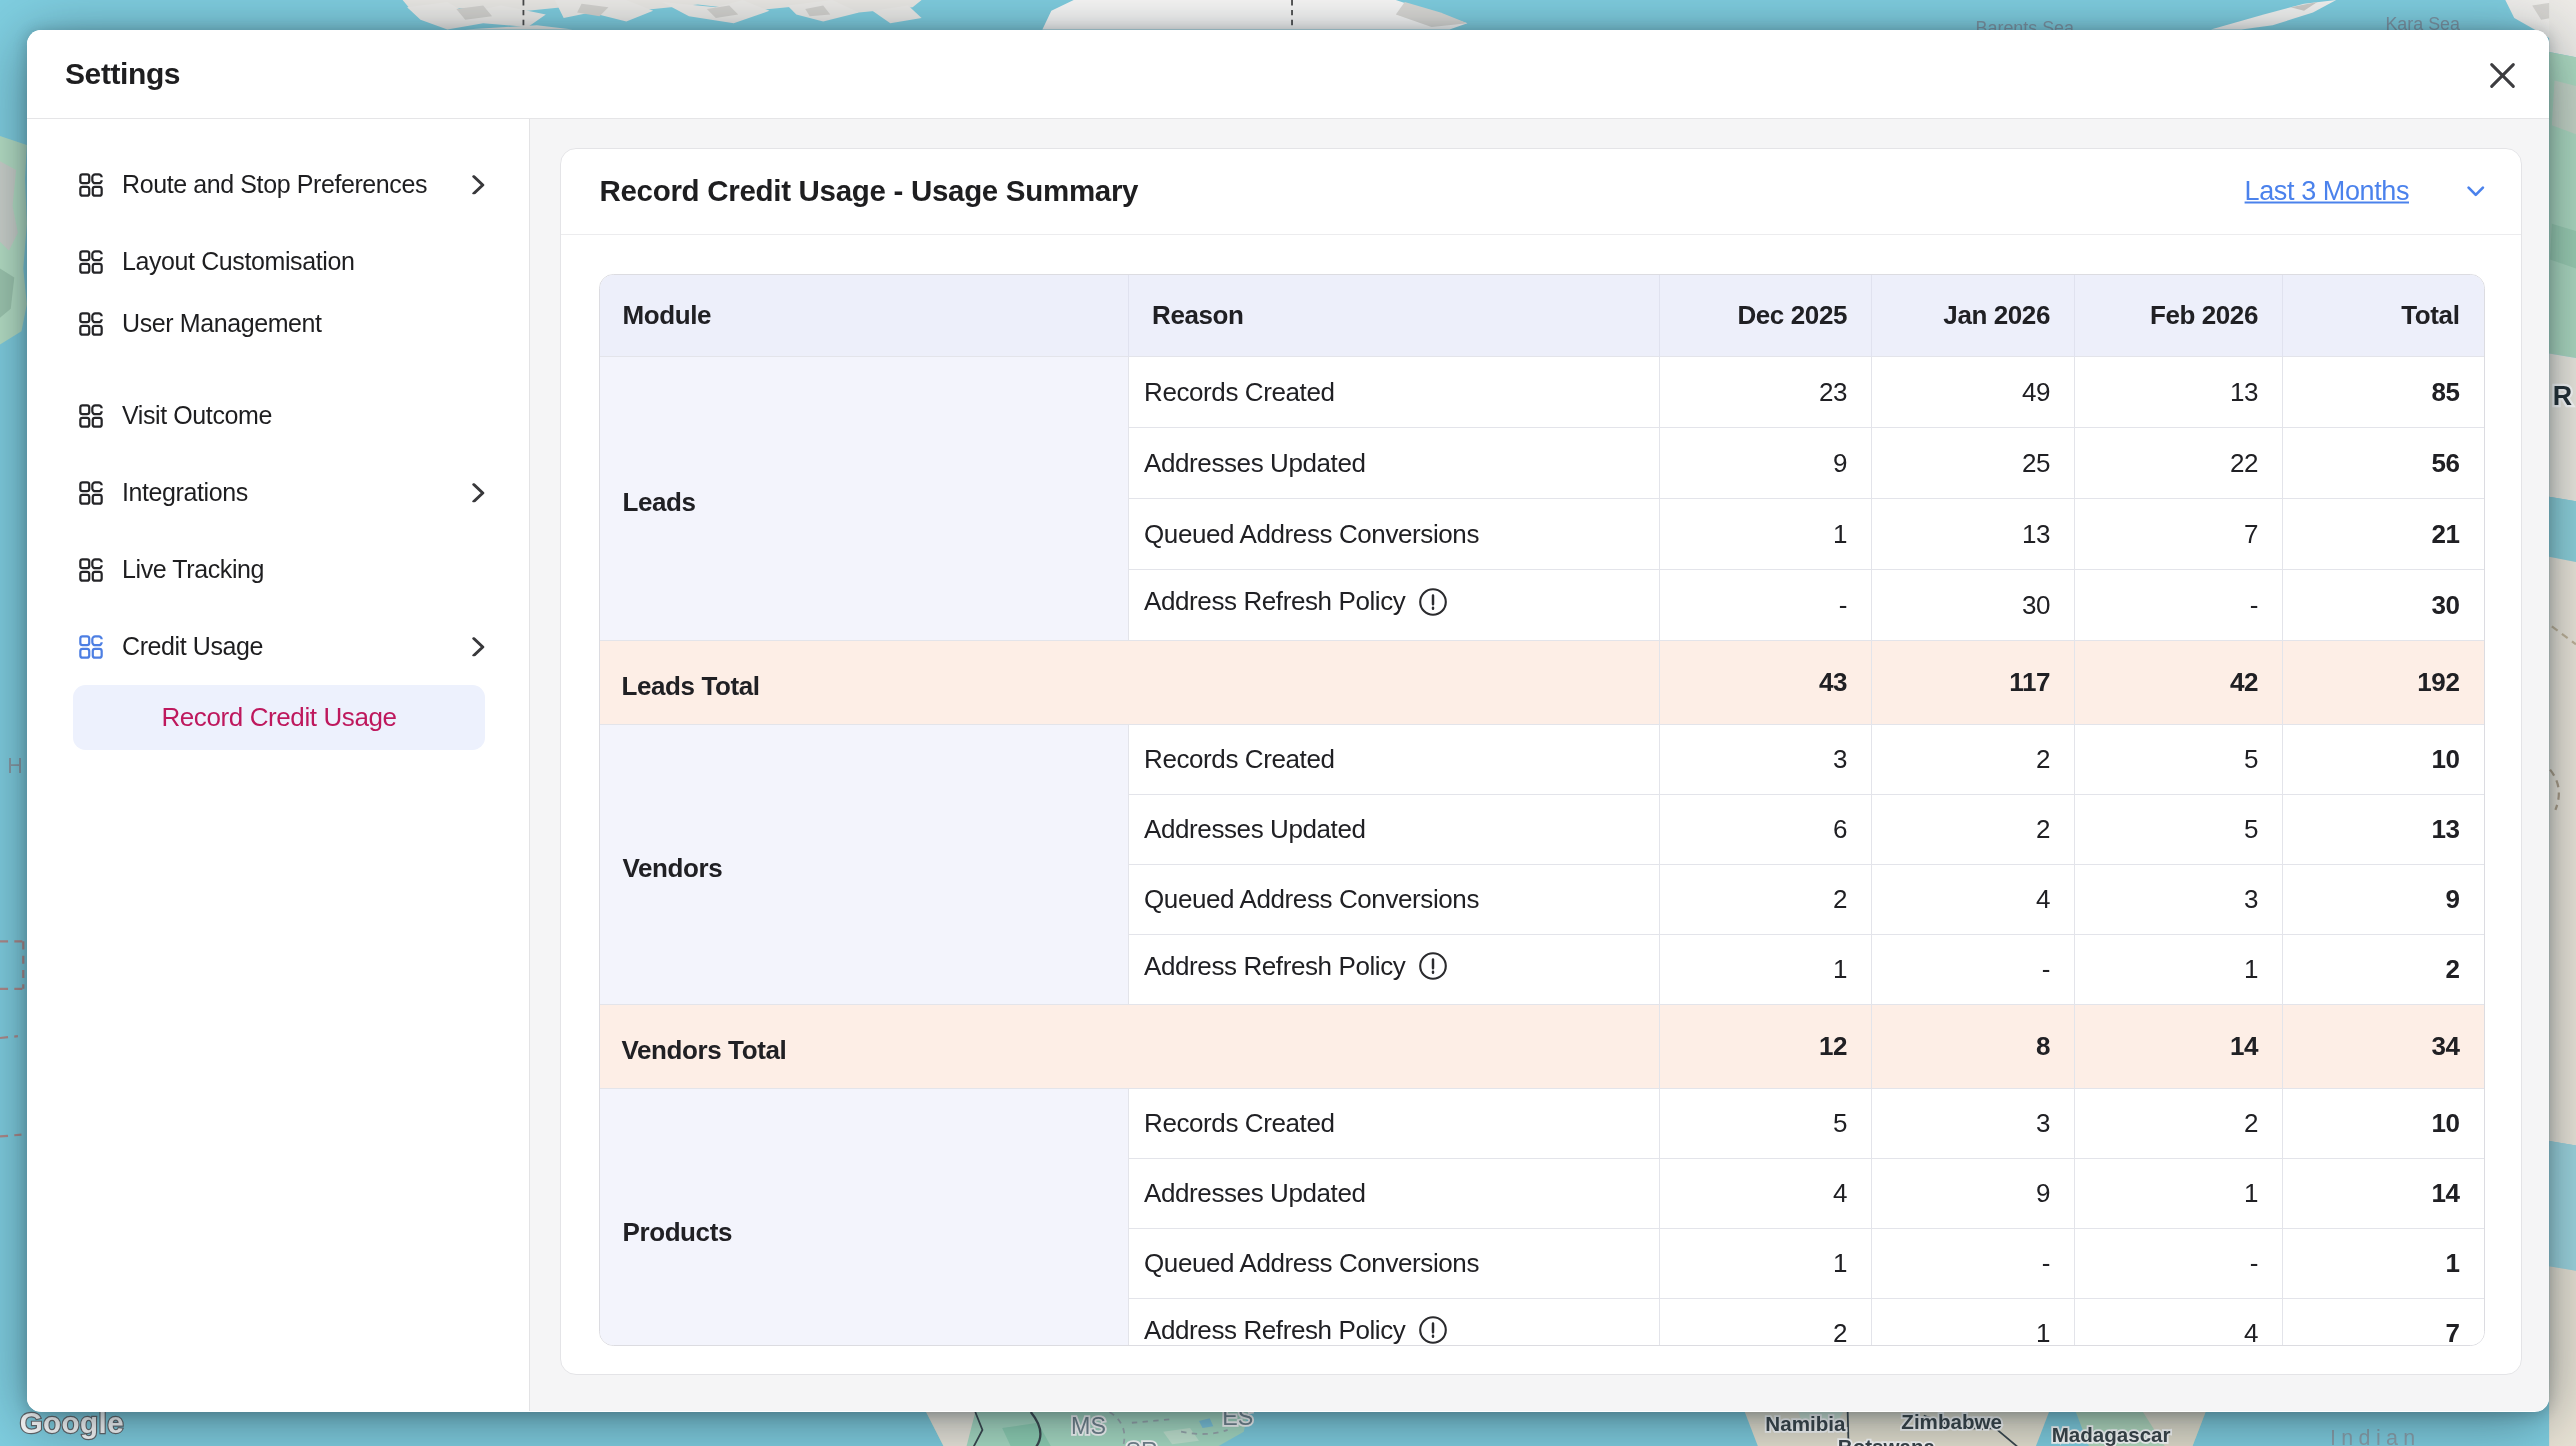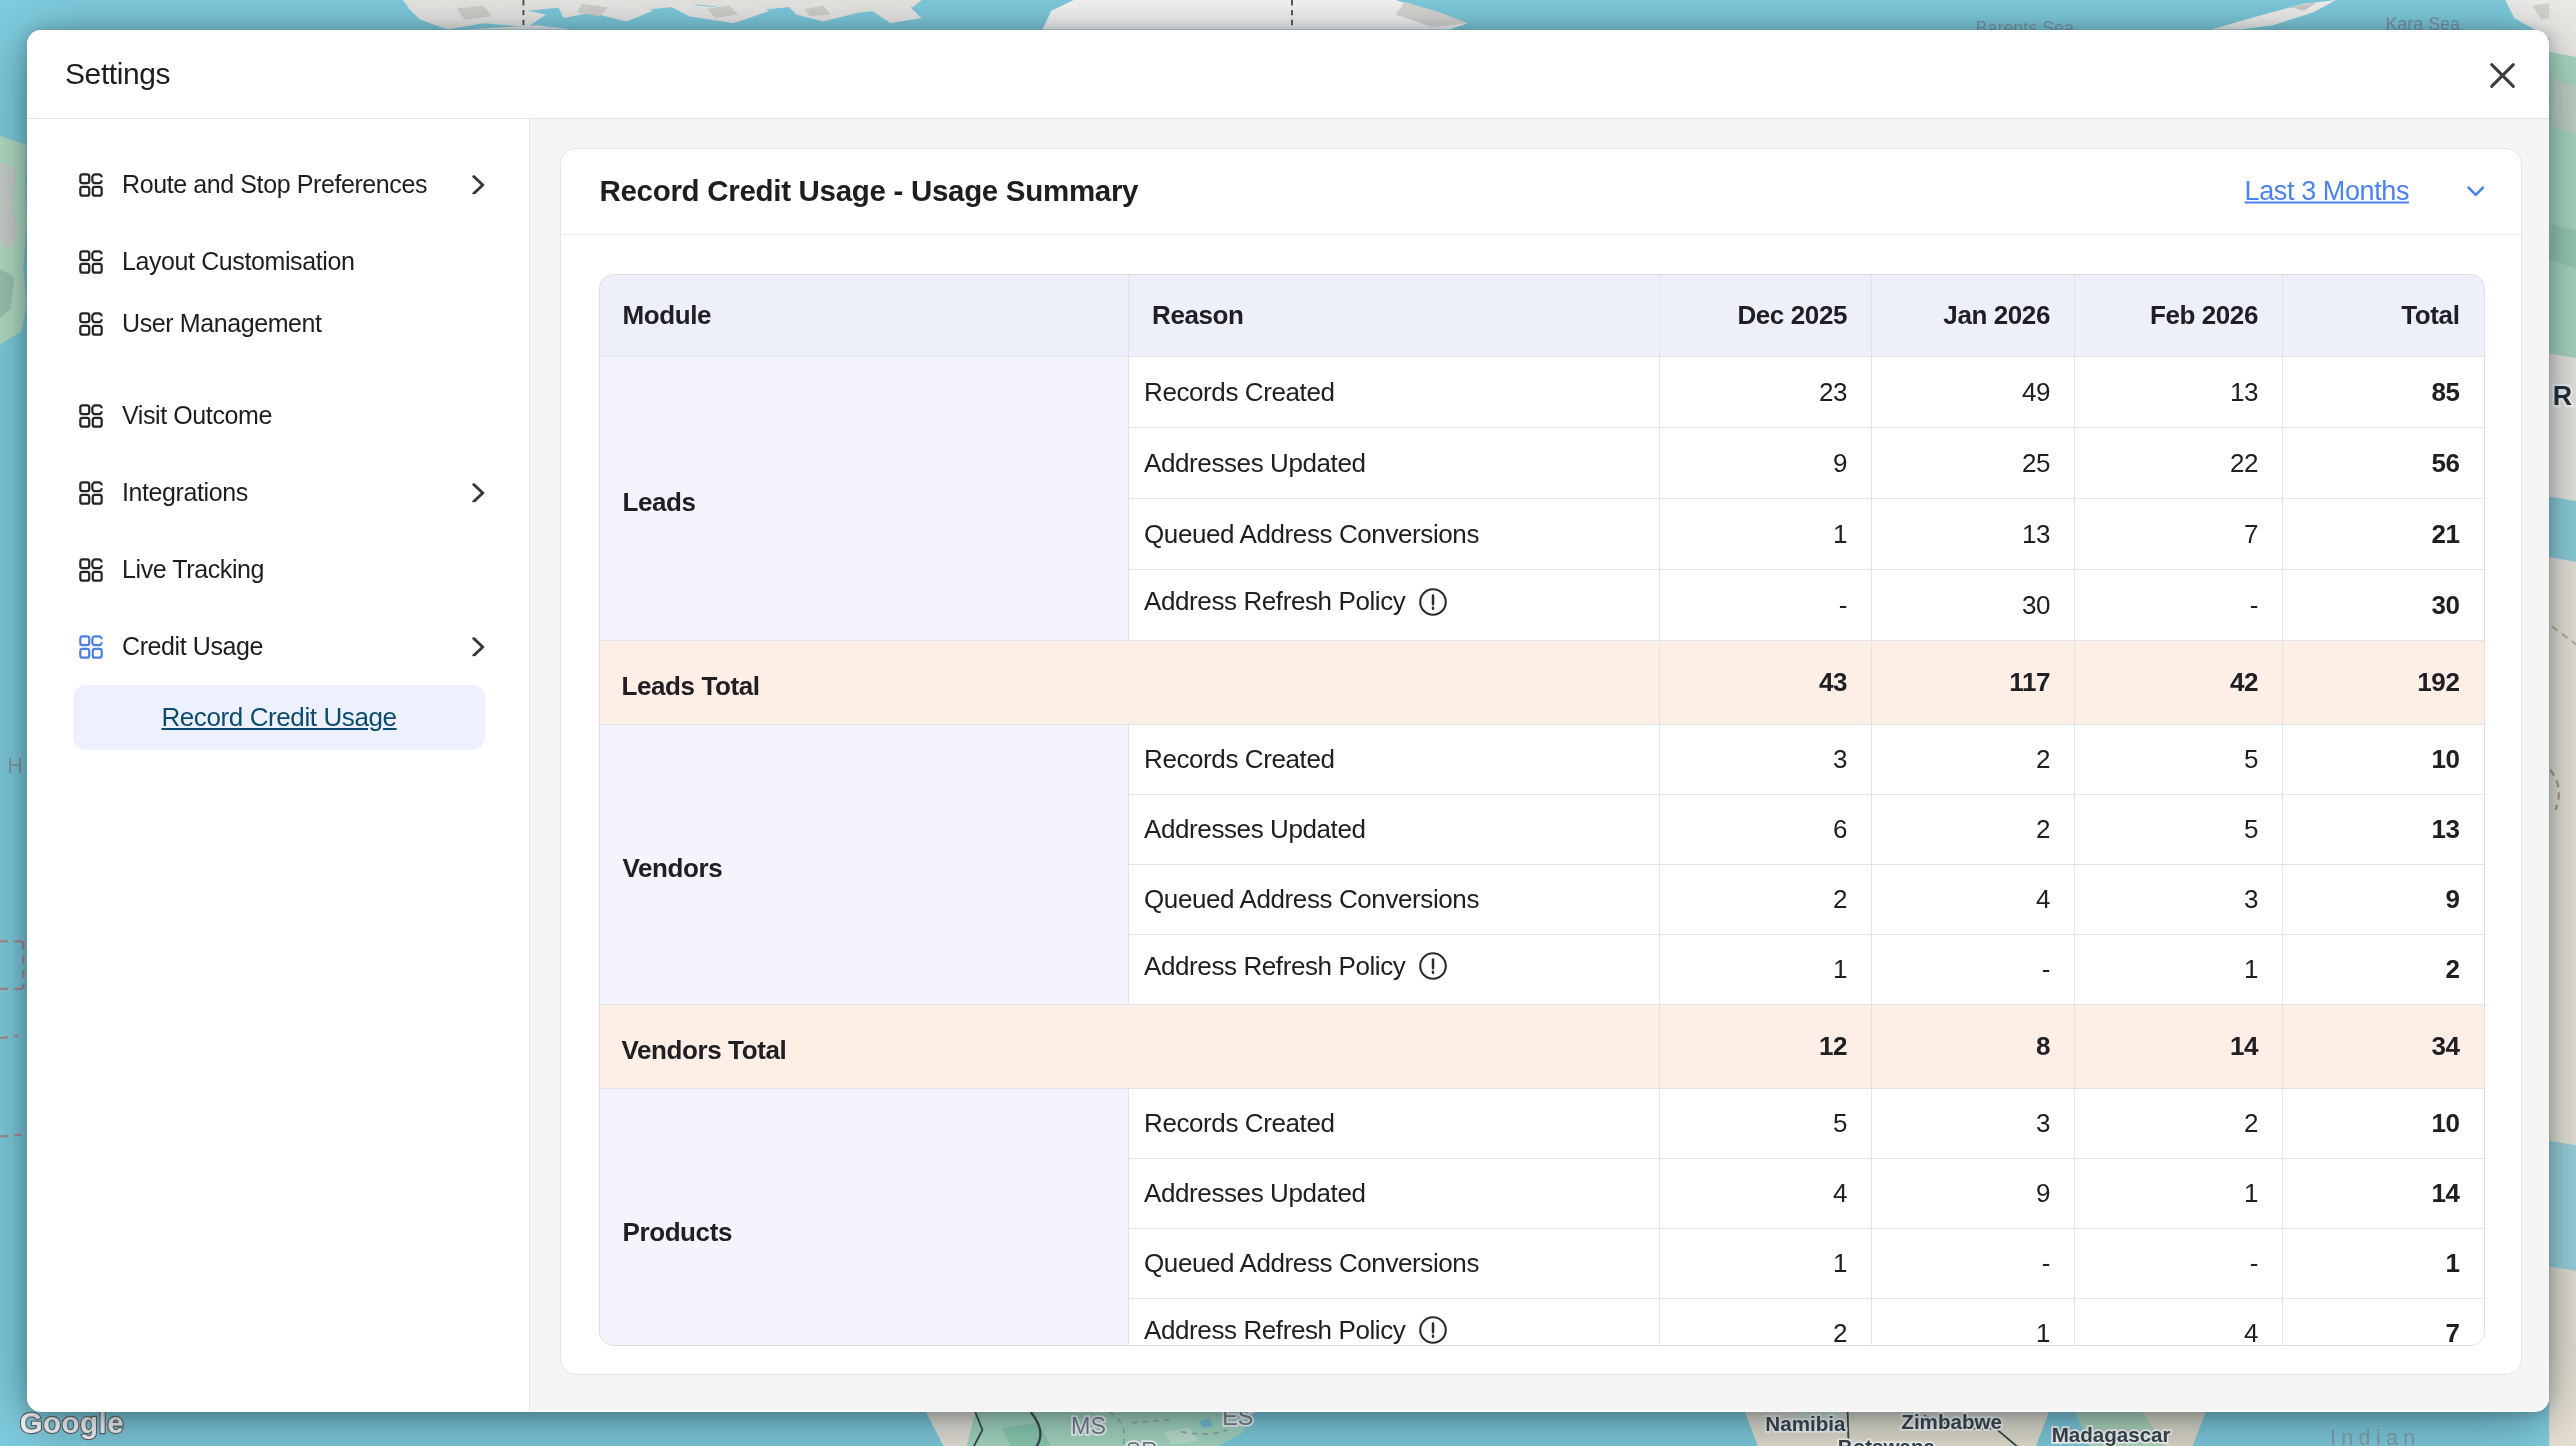--- a/index.html
+++ b/index.html
@@ -4,31 +4,31 @@
 <style>
   * { margin:0; padding:0; box-sizing:border-box; }
   html,body { width:2576px; height:1447px; overflow:hidden; }
   body { position:relative; font-family:"Liberation Sans", sans-serif; background:#80cfe1; }
   #map { position:absolute; inset:0; }
   #modal { position:absolute; left:27px; top:29.5px; width:2522px; height:1382px;
     background:#fff; border-radius:14.3px; overflow:hidden;
     box-shadow:0 9px 63px rgba(20,35,45,.5), 0 1.8px 14.3px rgba(20,35,45,.25); }
   #mhead { height:89px; border-bottom:0.9px solid #e5e5e7; position:relative; background:#fff; }
   #mhead h1 { position:absolute; left:38px; top:50%; transform:translateY(-50%);
-    font-size:30px; font-weight:normal; color:#1e1e20; letter-spacing:-0.4px; }
+    font-size:30px; font-weight:bold; color:#1e1e20; letter-spacing:-0.4px; }
   #closex { position:absolute; left:2462px; top:32px; width:27px; height:27px; }
   #mbody { display:flex; height:1292px; }
   #side { width:503px; border-right:0.9px solid #e3e3e5; position:relative; background:#fff; flex:none; }
   .item { position:absolute; left:0; width:100%; height:54px; display:flex; align-items:center; }
   .item .ic { margin-left:52px; width:24px; height:24px; flex:none; }
   .item .lbl { margin-left:19px; font-size:25px; letter-spacing:-0.4px; color:#1e1e20; }
   .item .chev { position:absolute; left:441px; top:50%; transform:translateY(-50%); width:19.7px; height:19.7px; }
   #pill { position:absolute; left:46px; top:566px; width:412px; height:65px;
     background:#edf1fd; border-radius:12.5px; display:flex; align-items:center; justify-content:center; }
-  #pill span { font-size:26px; letter-spacing:-0.4px; color:#0c4a6e;text-decoration:underline; }
+  #pill span { font-size:26px; letter-spacing:-0.4px; color:#be185d; }
   #content { flex:1; background:#f5f5f6; position:relative; }
   #card { position:absolute; left:29.5px; top:29px; width:1962px; height:1227px;
     background:#fff; border:0.9px solid #e4e4e7; border-radius:16px; }
   #chead { height:86px; border-bottom:0.9px solid #ececee; position:relative; }
   #chead h2 { position:absolute; left:39px; top:50%; transform:translateY(-50%);
     font-size:29.5px; font-weight:bold; color:#1e1e20; letter-spacing:-0.3px; }
   #rangelink { position:absolute; right:34px; top:50%; transform:translateY(-50%);
     display:flex; align-items:center;gap:47px; }
   #rangelink .lt { font-size:27px; color:#4b82ec; text-decoration:underline; letter-spacing:-0.4px; }
   #rangelink svg { margin-left:9px; }

